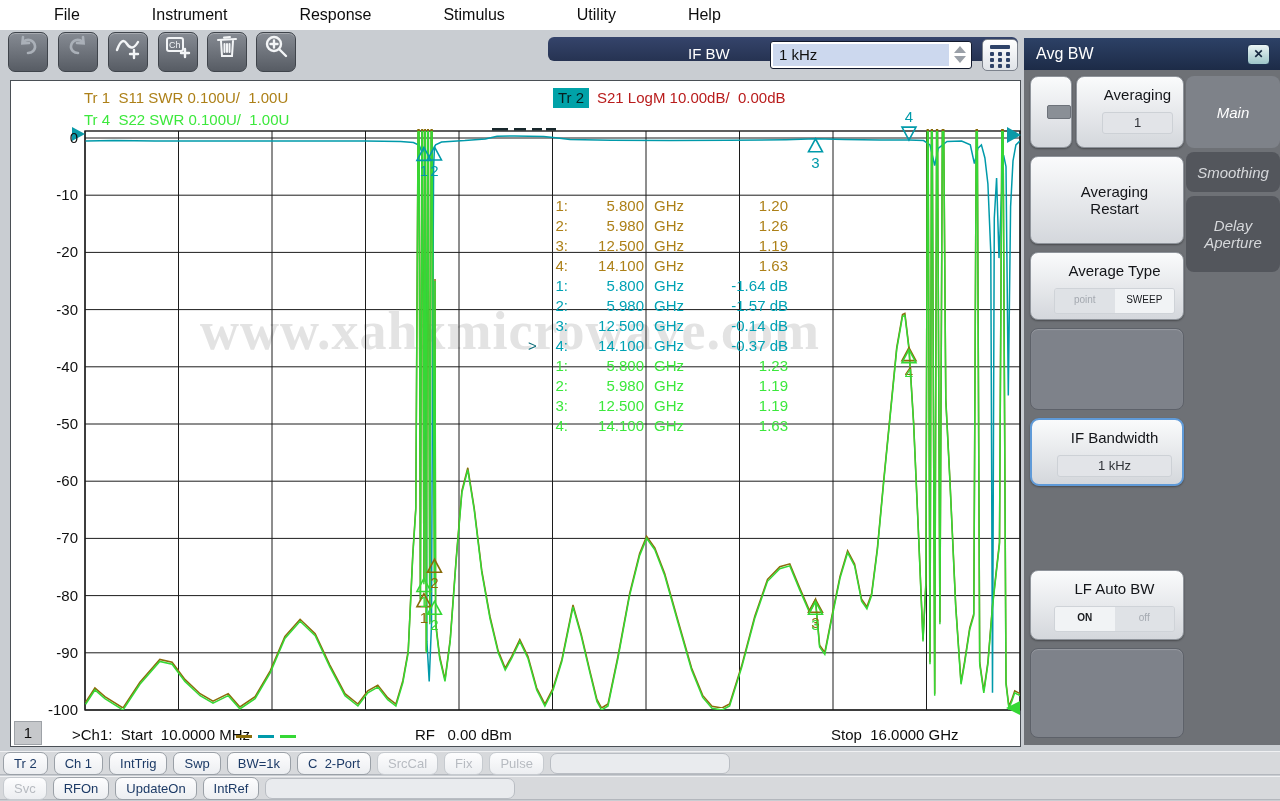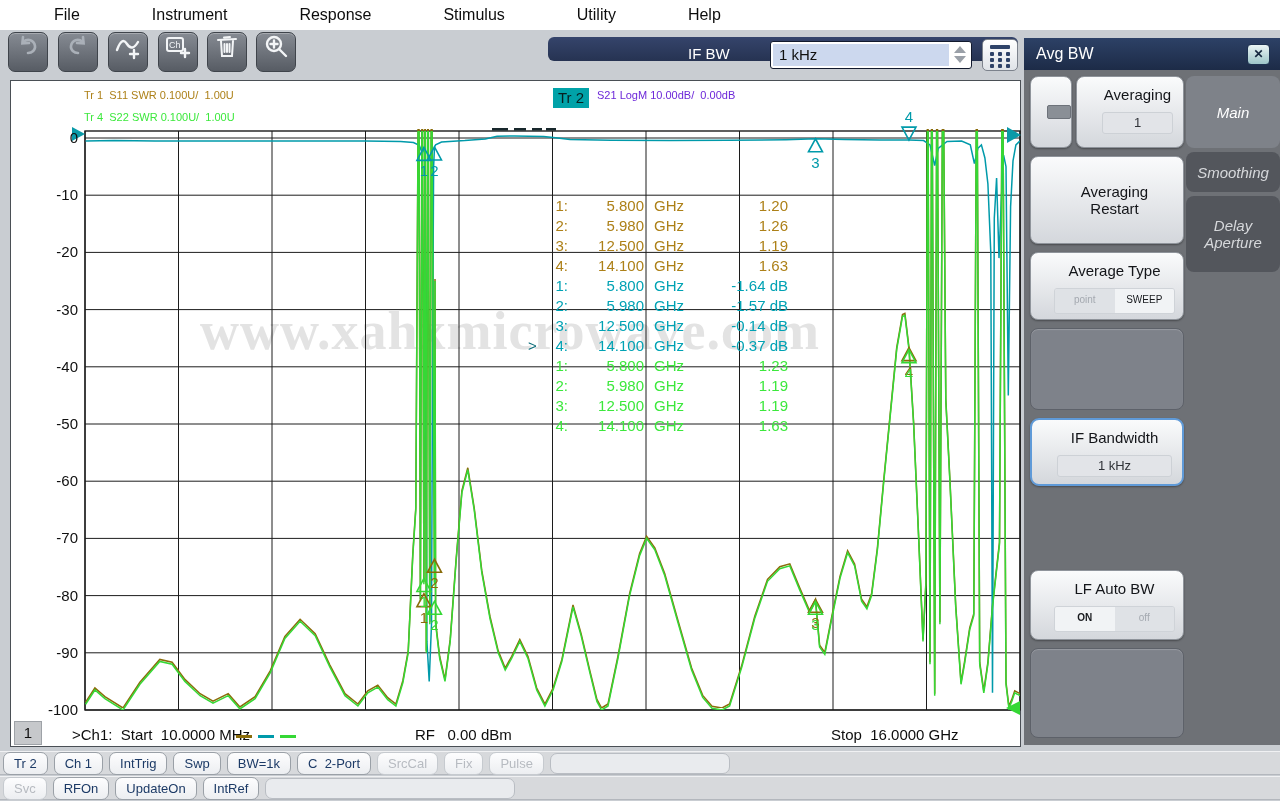--- a/index.html
+++ b/index.html
@@ -25,21 +25,21 @@
             border-bottom:7px solid #9aa0a8;margin:1px auto 3px;}
   .spin .dn{width:0;height:0;border-left:6px solid transparent;border-right:6px solid transparent;
             border-top:7px solid #9aa0a8;margin:0 auto;}
   .keypad-btn{position:absolute;left:434px;top:2px;width:34px;height:30px;background:linear-gradient(#ffffff,#dfe3e8);
               border:1px solid #7c828c;border-radius:5px;}
   .keypad-bar{position:absolute;left:7px;top:5px;width:20px;height:4px;background:#2e4268;border-radius:1px;}
   .keypad-dot{position:absolute;width:4px;height:4px;background:#2e4268;border-radius:1px;}
   
   .plot-window{position:absolute;left:10px;top:80px;width:1011px;height:667px;background:#ffffff;
                border:1px solid #4a4f55;box-sizing:border-box;}
-  .trhdr{position:absolute;font-size:11px;white-space:pre;}
+  .trhdr{position:absolute;font-size:15px;white-space:pre;}
   .tr2badge{position:absolute;left:553px;top:88px;width:36px;height:20px;background:#00a2a8;color:#062020;
             font-size:15px;text-align:center;line-height:20px;}
   .watermark{position:absolute;left:200px;top:300px;width:880px;font-family:"Liberation Serif",serif;
              font-weight:bold;font-size:54px;letter-spacing:1px;color:#e3e3e3;}
   #plot-svg{position:absolute;left:0;top:0;pointer-events:none;}
   .ylab{position:absolute;width:44px;text-align:right;font-size:15px;color:#101010;}
   .mk-table{position:absolute;left:528px;top:196px;font-size:15px;}
   .mk-row{display:flex;height:20px;line-height:20px;white-space:pre;}
   .mk-act{width:14px;text-align:left;}
   .mk-num{width:26px;text-align:right;}
@@ -174,21 +174,21 @@
       </span>
     </div>
   </div>
 
   <div class="plot-window"></div>
   <div class="watermark">www.xahxmicrowave.com</div>
 
   <span class="trhdr" style="left:84px;top:89px;color:#ad8018"><span>Tr 1</span>&nbsp;&nbsp;<span>S11 SWR 0.100U/  1.00U</span></span>
   <span class="trhdr" style="left:84px;top:111px;color:#3ce83c"><span>Tr 4</span>&nbsp;&nbsp;<span>S22 SWR 0.100U/  1.00U</span></span>
   <span class="tr2badge">Tr 2</span>
-  <span class="trhdr" style="left:597px;top:89px;color:#6d28d9">S21 LogM 10.00dB/  0.00dB</span>
+  <span class="trhdr" style="left:597px;top:89px;color:#b91c1c">S21 LogM 10.00dB/  0.00dB</span>
 
   <svg id="plot-svg" width="1280" height="801">
       <defs>
         <clipPath id="pc">
           <rect x="85" y="131" width="935" height="579"></rect>
         </clipPath>
       </defs>
       <g stroke="#1c1c1c" stroke-width="1">
         <line x1="85" y1="131" x2="85" y2="710"></line>
         <line x1="178.5" y1="131" x2="178.5" y2="710"></line>

